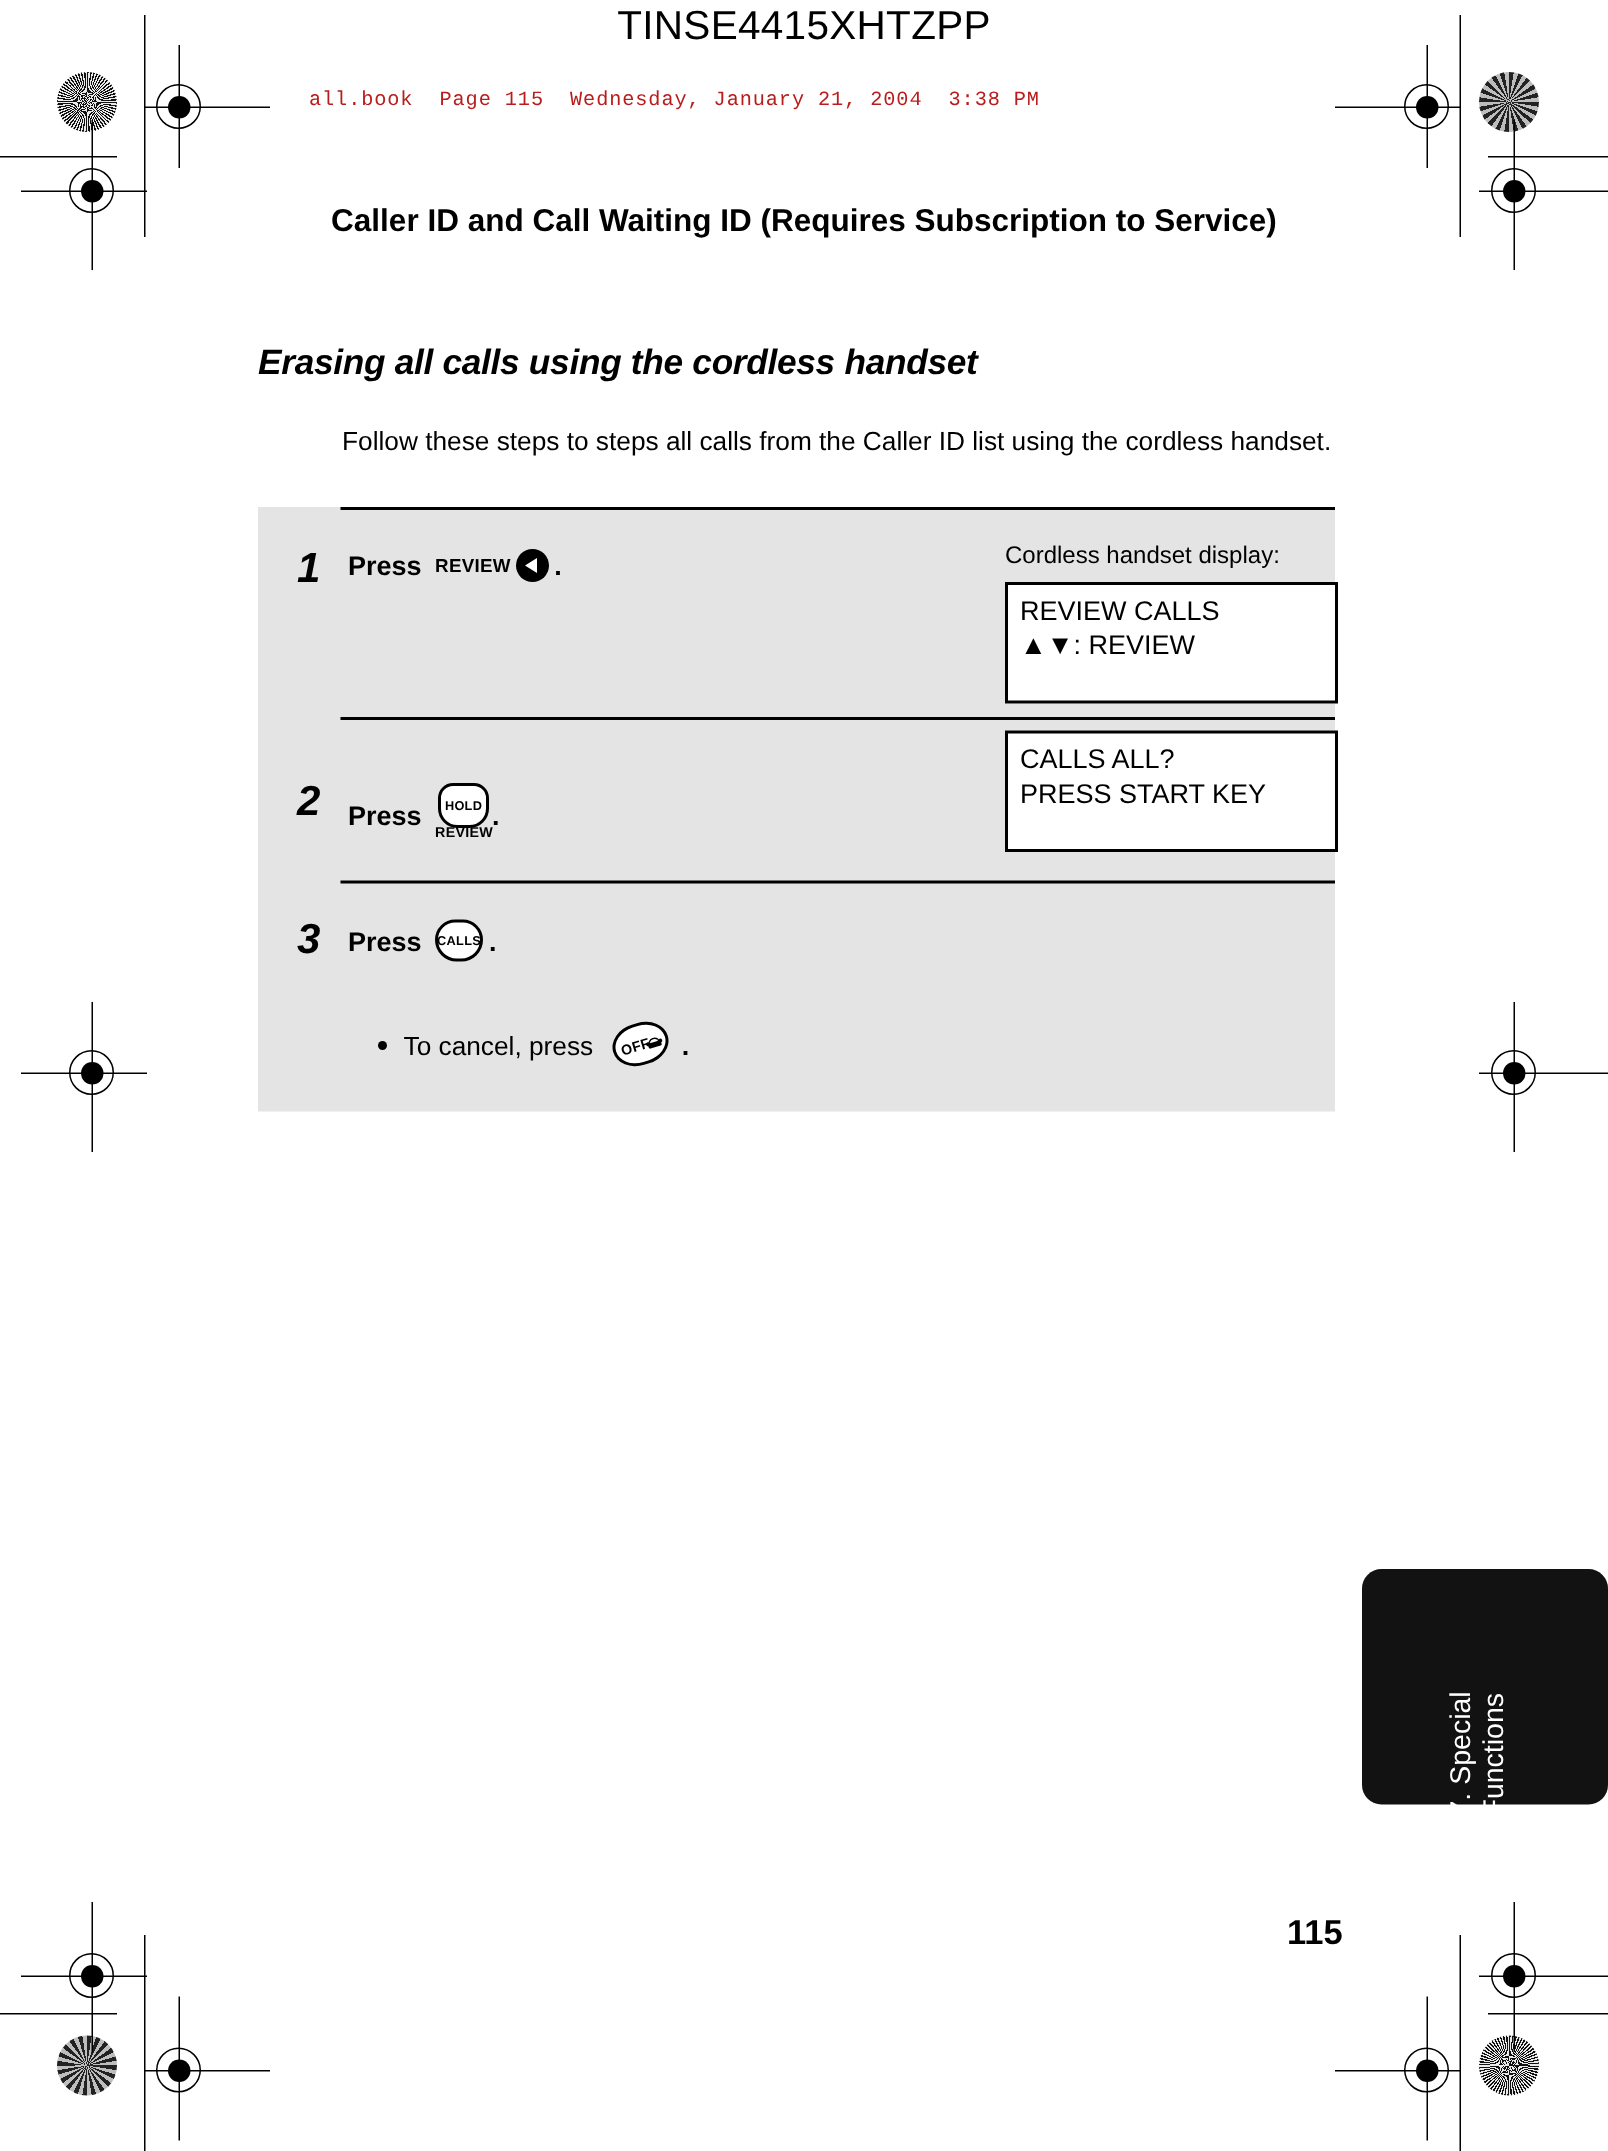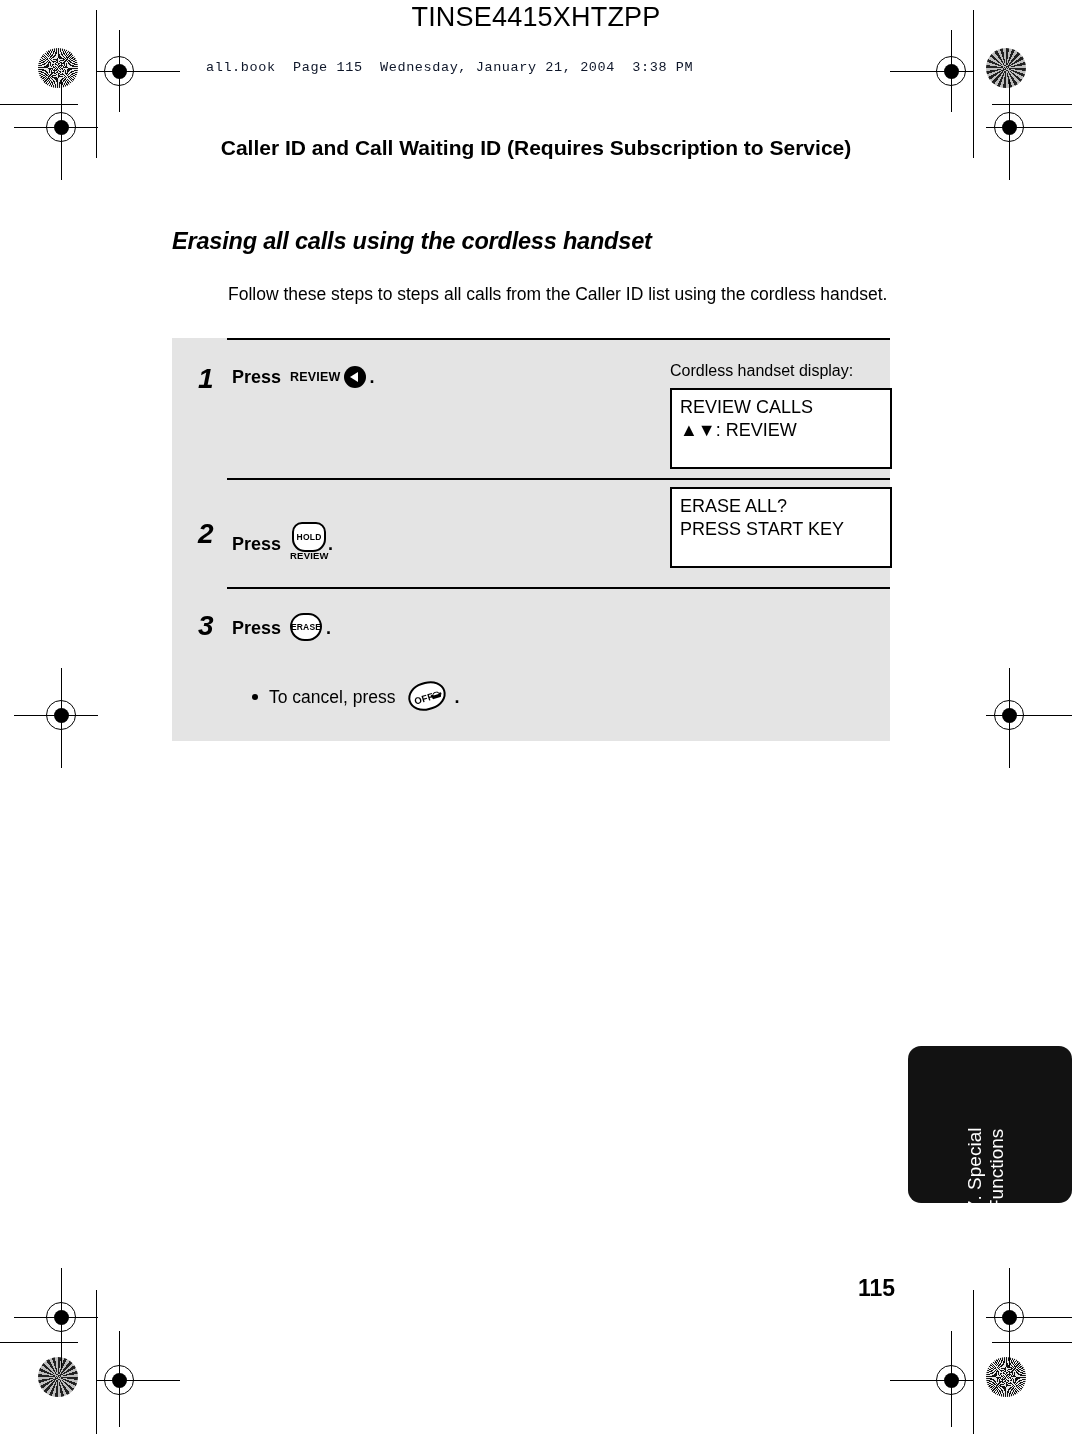--- a/index.html
+++ b/index.html
@@ -43,21 +43,21 @@
   .trimline{position:absolute;background:#000;}
 
   
   .code-top{
     position:absolute;left:0;right:0;top:2px;
     text-align:center;font-size:27px;letter-spacing:.2px;
   }
   .filestamp{
     position:absolute;left:206px;top:60px;
     font-family:"Liberation Mono", monospace;
-    font-size:13.5px;letter-spacing:.6px;color:#0f172a;
+    font-size:13.5px;letter-spacing:.6px;color:#b91c1c;
     white-space:pre;
   }
 
   
   .running-head{
     position:absolute;left:0;right:0;top:136px;
     text-align:center;font-size:21px;font-weight:bold;
   }
 
   .sect-title{
@@ -326,32 +326,32 @@
         <span class="key-hold">
           <span class="cap">
             <span>HOLD</span>
           </span>
           <span class="below">REVIEW</span>
         </span>
         <span class="period">.</span>
       </div>
 
       <div class="disp-box" style="left:498px;top:9px;width:222px;height:81px;">
-        <div class="line">ERASE ALL?</div>
+        <div class="line">CALLS ALL?</div>
         <div class="line">PRESS START KEY</div>
       </div>
     </div>
 
     <div class="step" style="left:0;top:249px;">
       <div class="step-num" style="left:26px;top:25px;">3</div>
       <div class="step-body" style="left:60px;top:26px;">
         <span class="word">Press</span>
         <span class="key-start">
           <span class="cap">
-            <span>ERASE</span>
+            <span>CALLS</span>
           </span>
         </span>
         <span class="period">.</span>
       </div>
 
       <div class="bullet-line" style="left:80px;top:93px;">
         <span class="bdot"></span>
         <span>To cancel, press</span>
         <span class="key-off" style="margin-left:13px;">
           <span class="cap"></span>

